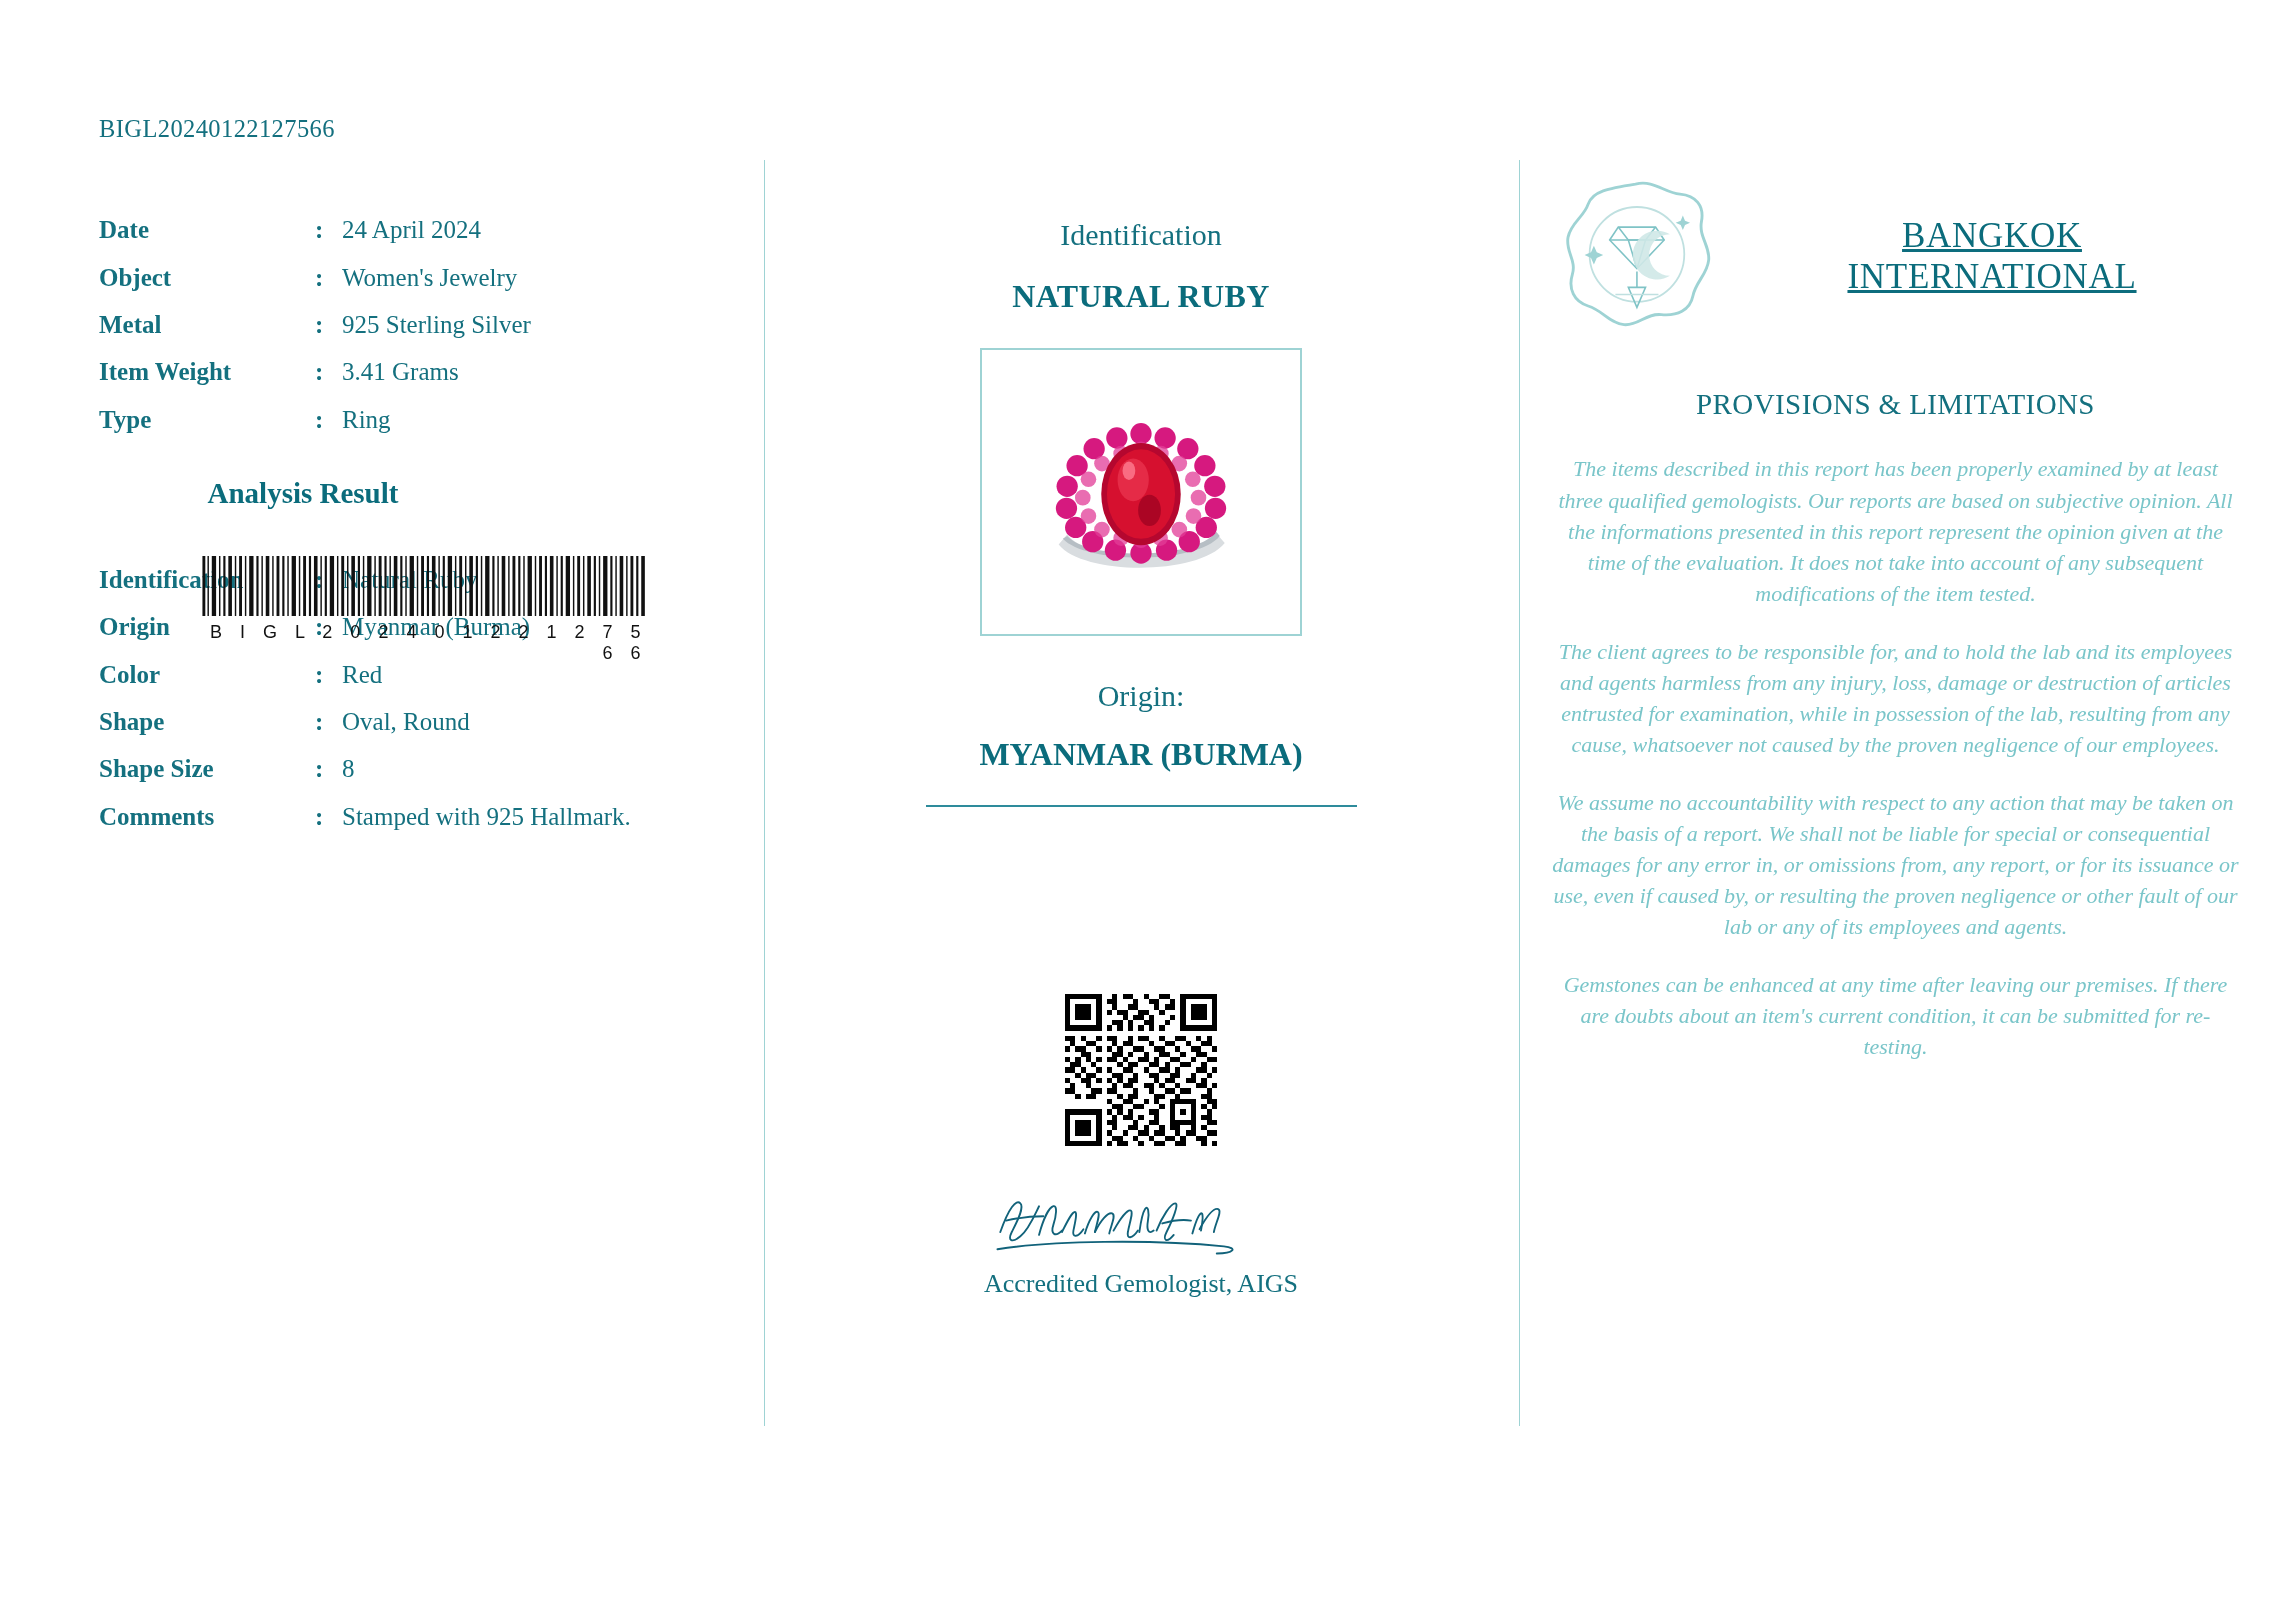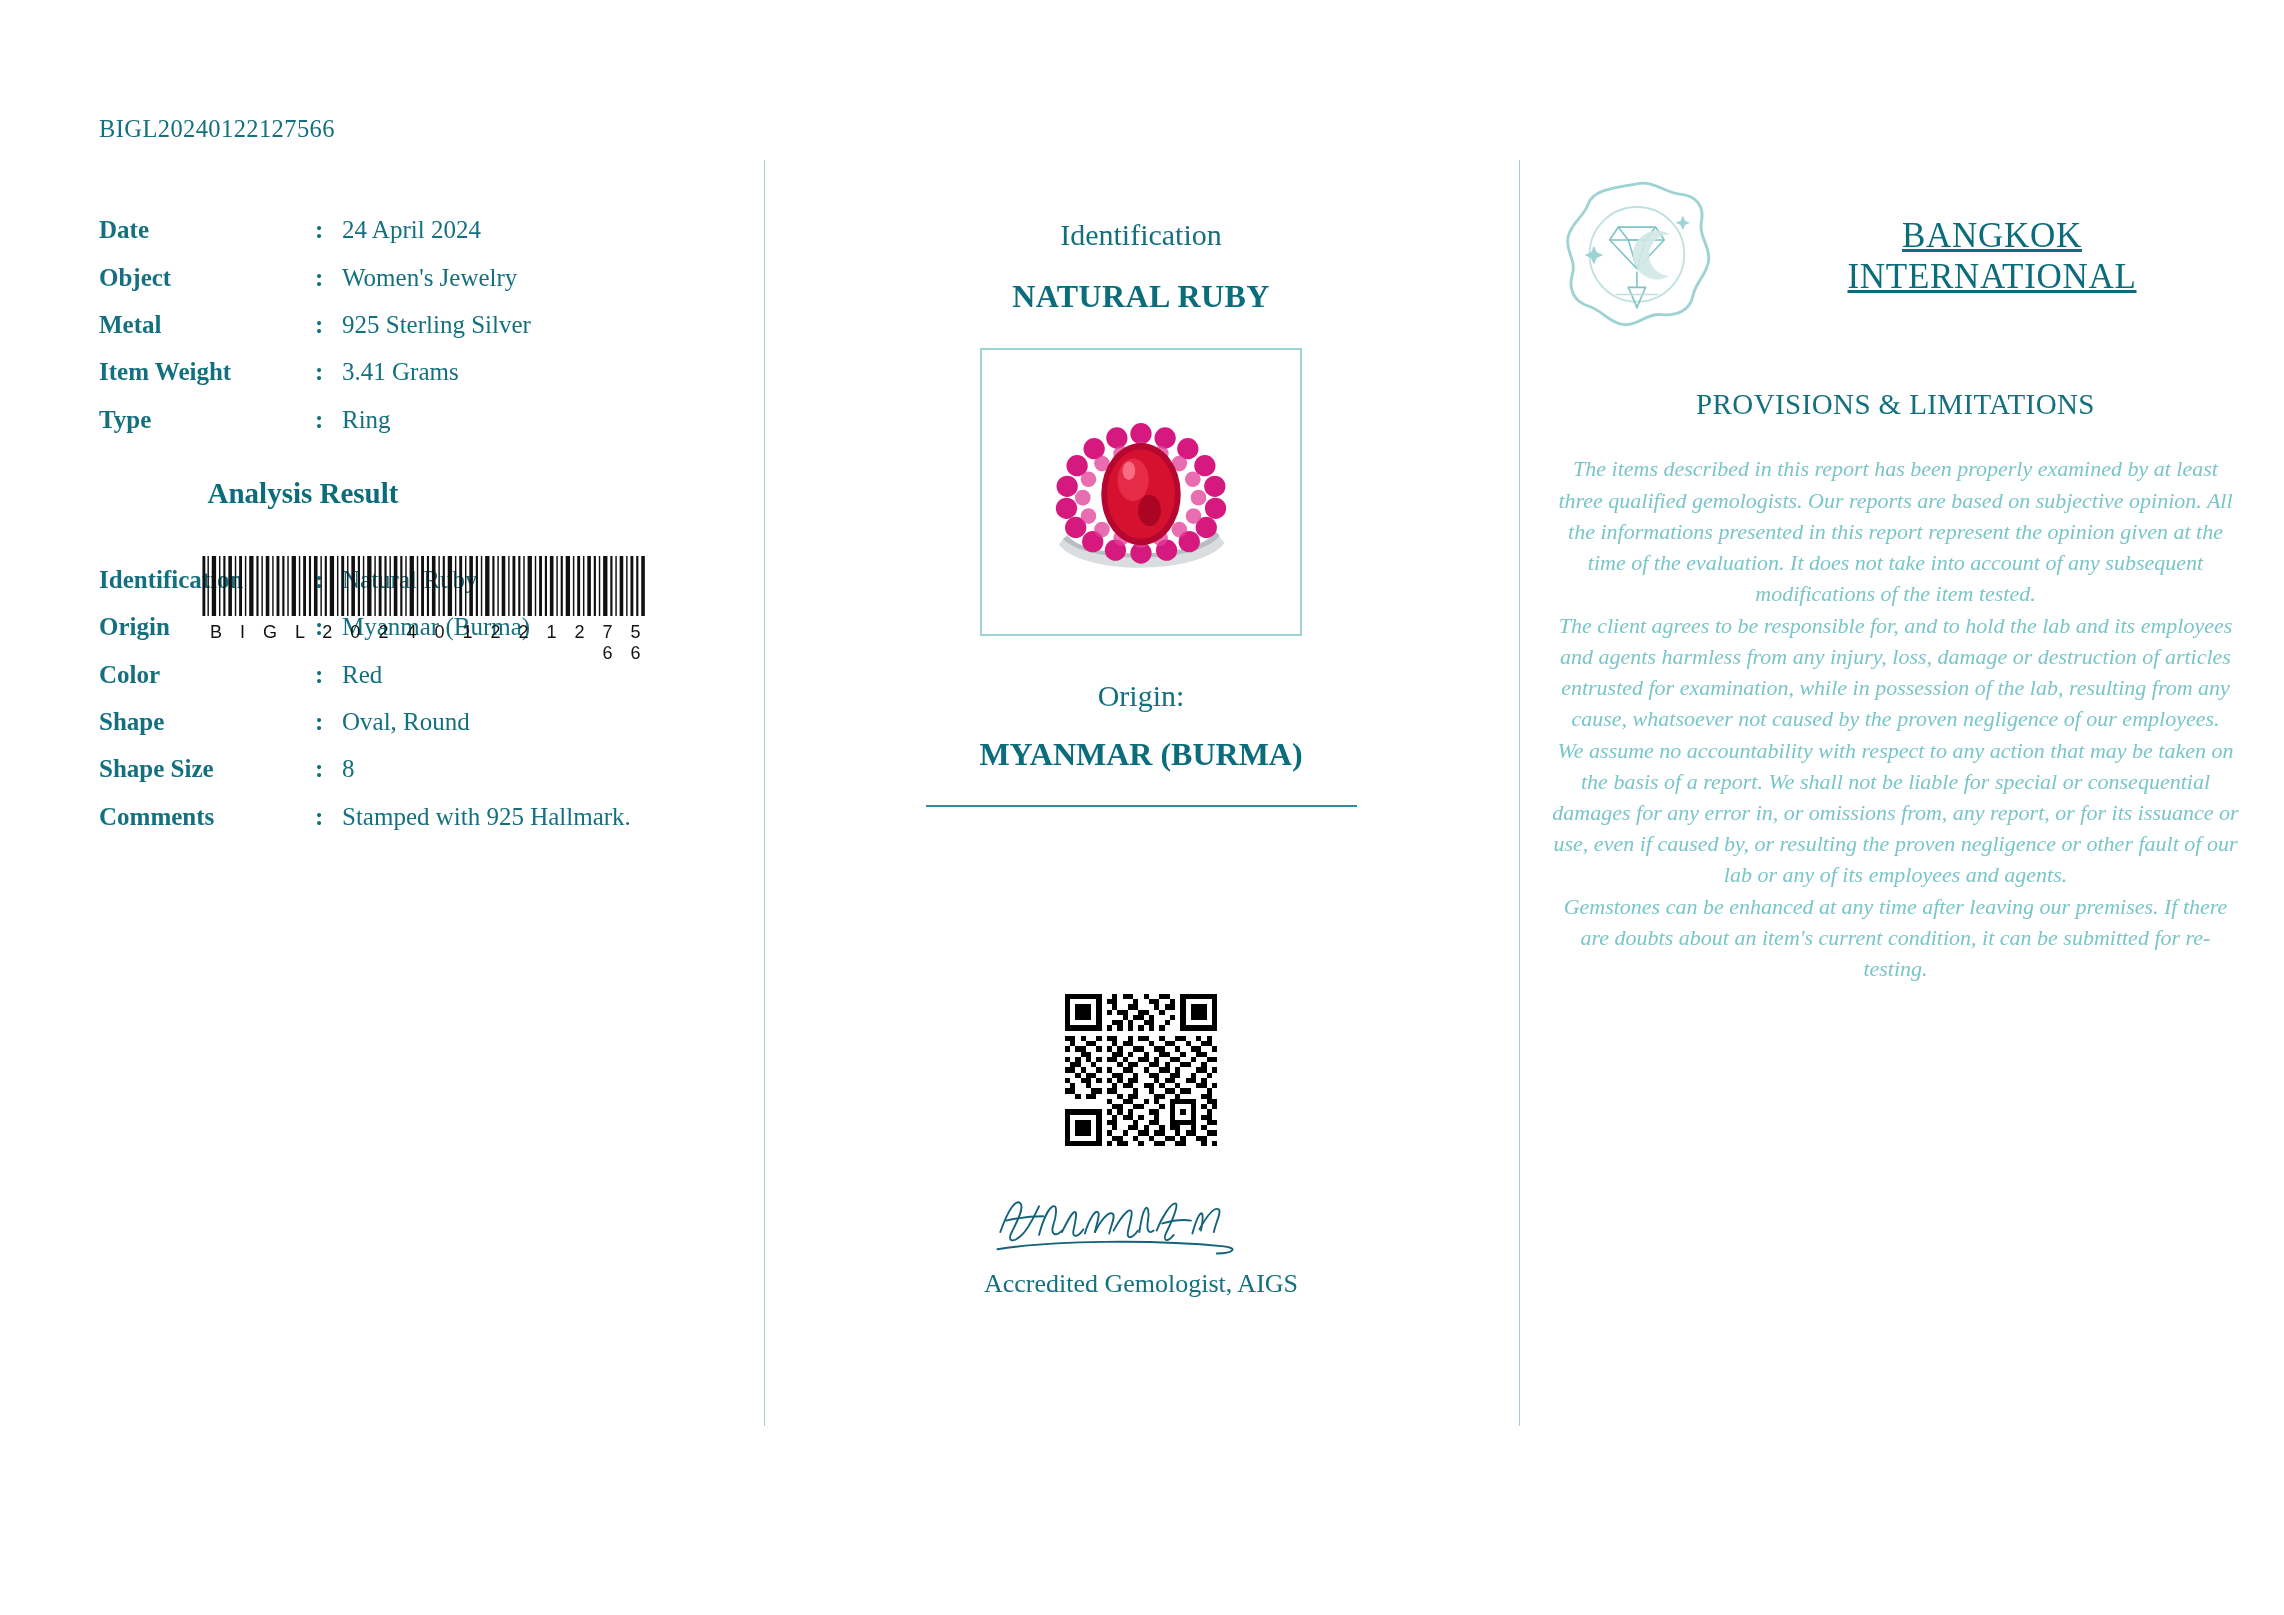--- a/index.html
+++ b/index.html
@@ -195,20 +195,21 @@
     color: #14707f;
     margin-top: 49px;
     letter-spacing: 0.4px;
   }
   .prov-p {
     text-align: center;
     font-size: 22px;
     line-height: 1.42;
     color: #79c5c9;
     font-style: italic;
+    margin-top: 26px;
     font-family: "Liberation Serif", serif;
   }
   .prov-p.first { margin-top: 32px; }
 </style>
 </head>
 <body>
 
 <div class="page">
 
   <div class="report-no">BIGL20240122127566</div>

